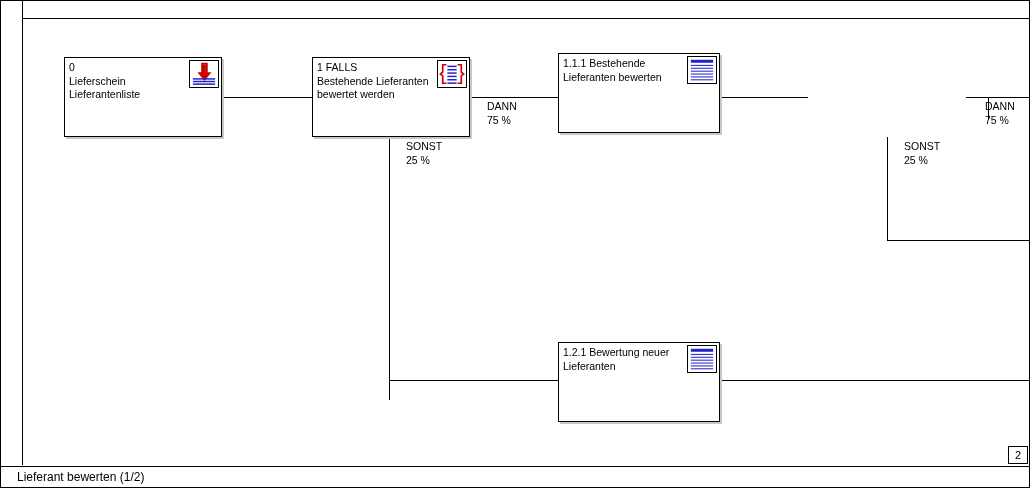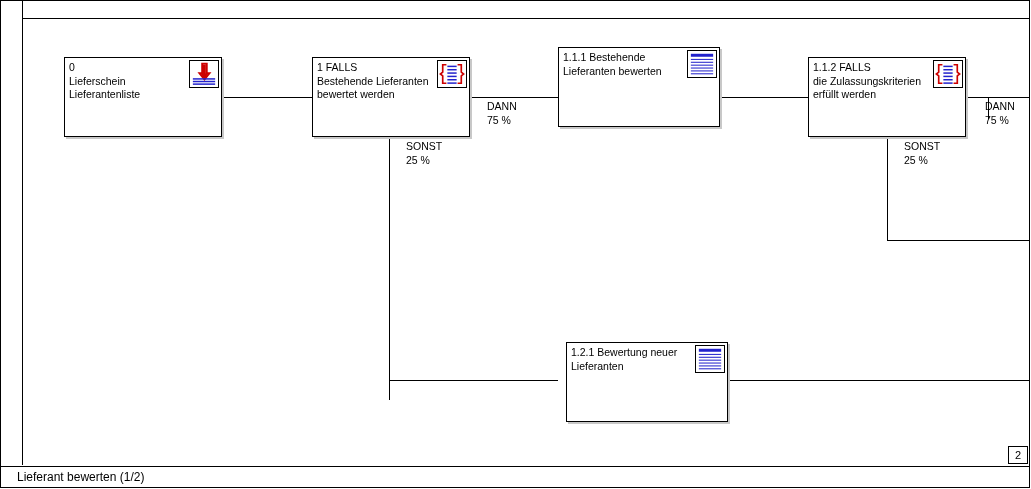--- a/index.html
+++ b/index.html
@@ -195,57 +195,39 @@
           <rect x="10" y="5" width="10" height="1.6" fill="#2222cc"></rect>
           <rect x="10" y="8.6" width="10" height="1.6" fill="#2222cc"></rect>
           <rect x="10" y="12.2" width="10" height="1.6" fill="#2222cc"></rect>
           <rect x="10" y="15.8" width="10" height="1.6" fill="#2222cc"></rect>
           <rect x="10" y="19.4" width="10" height="1.6" fill="#2222cc"></rect>
           <rect x="10" y="23" width="10" height="1.6" fill="#2222cc"></rect>
         </svg>
       </div>
     </div>
 
-    <div class="node" style="left:535px; top:28px; width:162px; height:80px;padding-left:16px;">
+    <div class="node" style="left:535px; top:34px; width:162px; height:80px;padding-left:16px;">
       <div class="node-text">1.1.1 Bestehende
 Lieferanten bewerten</div>
       <div class="node-icon">
         <svg class="icon-svg" viewBox="0 0 30 28" xmlns="http://www.w3.org/2000/svg">
           <rect x="0" y="0" width="30" height="28" fill="#ffffff"></rect>
           <rect x="3" y="3" width="24" height="3.2" fill="#2222cc"></rect>
           <rect x="3" y="8.5" width="24" height="1.1" fill="#2222cc"></rect>
           <rect x="3" y="11.6" width="24" height="1.1" fill="#2222cc"></rect>
           <rect x="3" y="14.7" width="24" height="1.1" fill="#2222cc"></rect>
           <rect x="3" y="17.8" width="24" height="1.1" fill="#2222cc"></rect>
           <rect x="3" y="20.9" width="24" height="1.1" fill="#2222cc"></rect>
           <rect x="3" y="24.0" width="24" height="1.1" fill="#2222cc"></rect>
         </svg>
       </div>
     </div>
 
-    <div class="node" style="left:785px; top:38px; width:158px; height:80px;">
-      <div class="node-text">1.1.2 FALLS
-die Zulassungskriterien
-erfüllt werden</div>
-      <div class="node-icon">
-        <svg class="icon-svg" viewBox="0 0 30 28" xmlns="http://www.w3.org/2000/svg">
-          <rect x="0" y="0" width="30" height="28" fill="#ffffff"></rect>
-          <path d="M9 4 L5 4 L5 12 L2.5 14 L5 16 L5 24 L9 24" fill="none" stroke="#cc0000" stroke-width="1.8"></path>
-          <path d="M21 4 L25 4 L25 12 L27.5 14 L25 16 L25 24 L21 24" fill="none" stroke="#cc0000" stroke-width="1.8"></path>
-          <rect x="10" y="5" width="10" height="1.6" fill="#2222cc"></rect>
-          <rect x="10" y="8.6" width="10" height="1.6" fill="#2222cc"></rect>
-          <rect x="10" y="12.2" width="10" height="1.6" fill="#2222cc"></rect>
-          <rect x="10" y="15.8" width="10" height="1.6" fill="#2222cc"></rect>
-          <rect x="10" y="19.4" width="10" height="1.6" fill="#2222cc"></rect>
-          <rect x="10" y="23" width="10" height="1.6" fill="#2222cc"></rect>
-        </svg>
-      </div>
-    </div>
-
-    <div class="node" style="left:535px; top:323px; width:162px; height:80px;margin-left:8px;">
+
+    <div class="node" style="left:535px; top:323px; width:162px; height:80px;">
       <div class="node-text">1.2.1 Bewertung neuer
 Lieferanten</div>
       <div class="node-icon">
         <svg class="icon-svg" viewBox="0 0 30 28" xmlns="http://www.w3.org/2000/svg">
           <rect x="0" y="0" width="30" height="28" fill="#ffffff"></rect>
           <rect x="3" y="3" width="24" height="3.2" fill="#2222cc"></rect>
           <rect x="3" y="8.5" width="24" height="1.1" fill="#2222cc"></rect>
           <rect x="3" y="11.6" width="24" height="1.1" fill="#2222cc"></rect>
           <rect x="3" y="14.7" width="24" height="1.1" fill="#2222cc"></rect>
           <rect x="3" y="17.8" width="24" height="1.1" fill="#2222cc"></rect>

